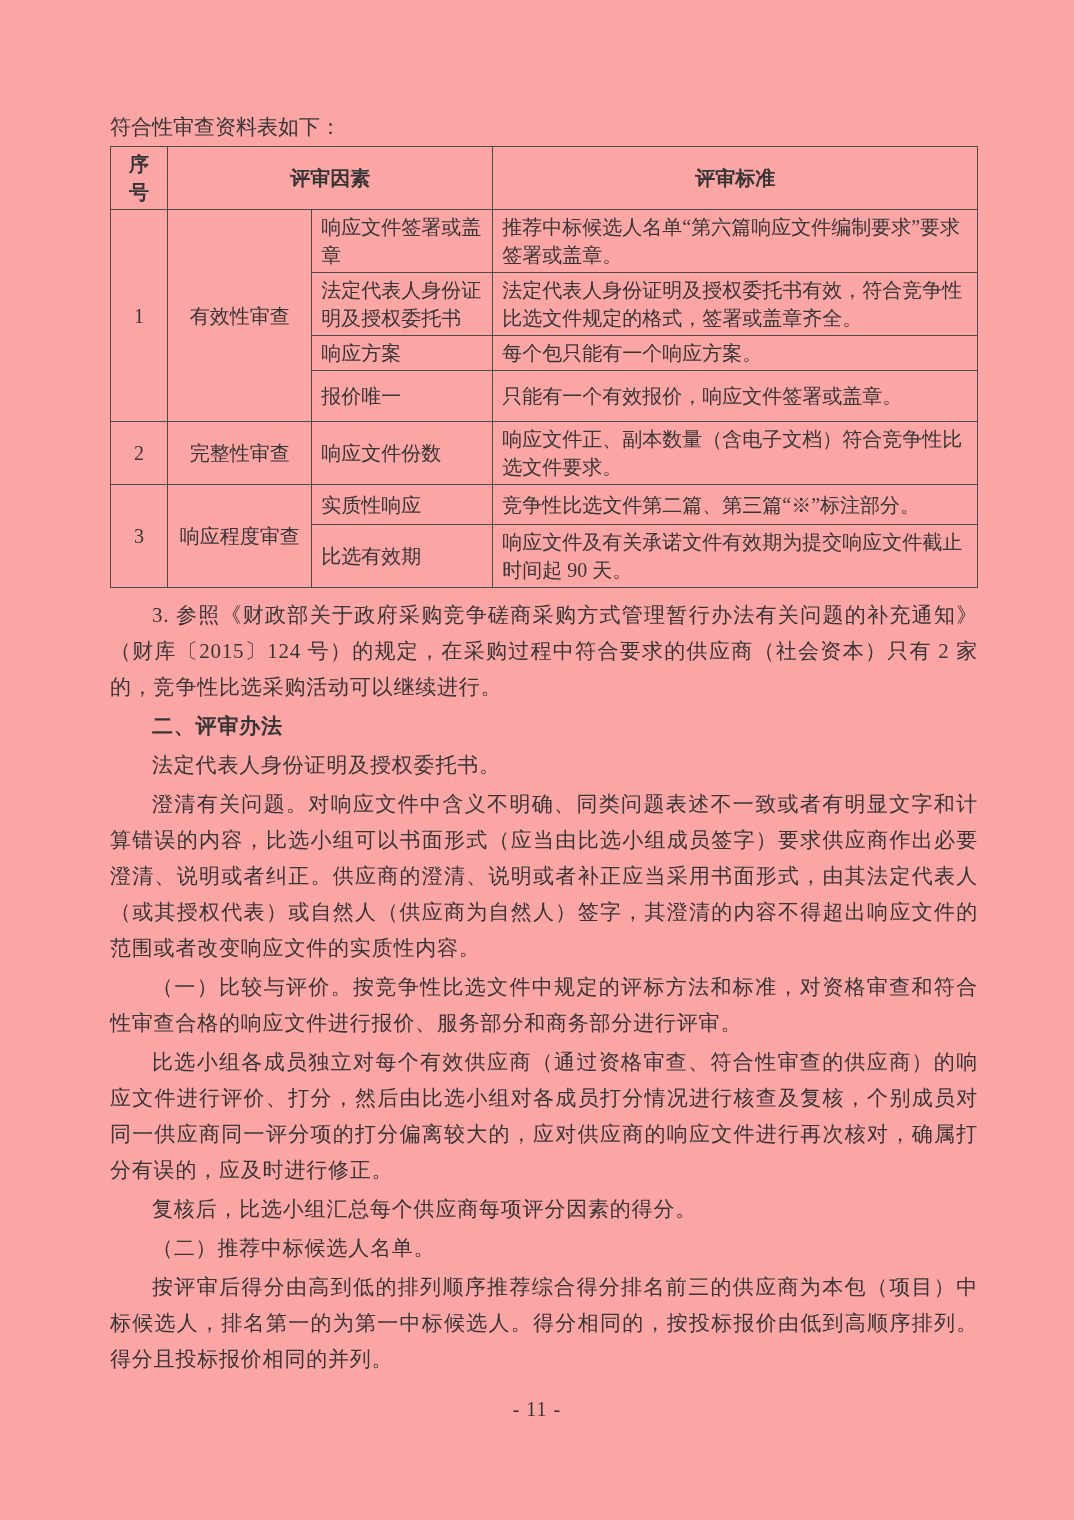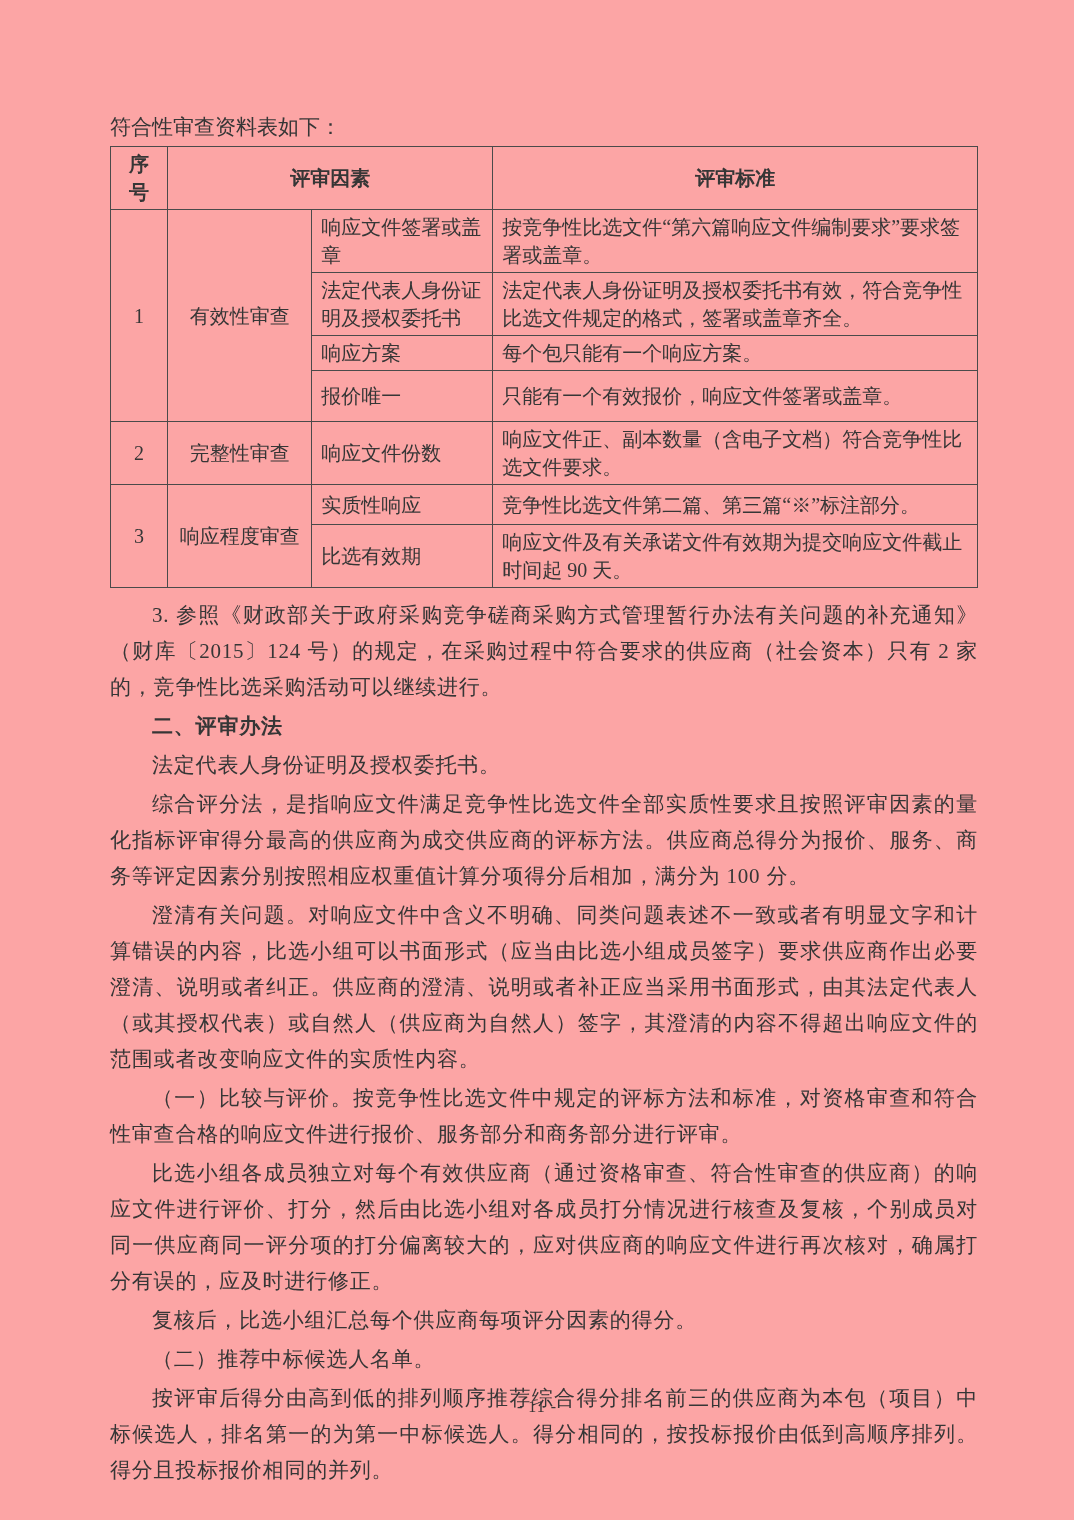--- a/index.html
+++ b/index.html
@@ -52,21 +52,21 @@
     text-align: justify;
     text-indent: 2em;
     letter-spacing: 0.8px;
   }
   .para.heading { font-weight: bold; }
   .footer {
     position: absolute;
     left: 0; right: 0;
     top: 1398px;
     text-align: center;
-    font-size: 16px;
+    font-size: 20px;
     letter-spacing: 1px;
   }
 </style>
 </head>
 <body>
 
 <div class="page">
 
   <p class="intro">符合性审查资料表如下：</p>
 
@@ -82,21 +82,21 @@
         <th>序号</th>
         <th colspan="2">评审因素</th>
         <th>评审标准</th>
       </tr>
     </thead>
     <tbody>
       <tr class="rh53">
         <td class="c-no" rowspan="4">1</td>
         <td class="c-cat" rowspan="4">有效性审查</td>
         <td class="c-factor">响应文件签署或盖章</td>
-        <td class="c-std">按竞争性比选文件“第六篇响应文件编制要求”要求签署或盖章。</td>
+        <td class="c-std">推荐中标候选人名单“第六篇响应文件编制要求”要求签署或盖章。</td>
       </tr>
       <tr class="rh52">
         <td class="c-factor">法定代表人身份证明及授权委托书</td>
         <td class="c-std">法定代表人身份证明及授权委托书有效，符合竞争性比选文件规定的格式，签署或盖章齐全。</td>
       </tr>
       <tr class="rh34">
         <td class="c-factor">响应方案</td>
         <td class="c-std">每个包只能有一个响应方案。</td>
       </tr>
       <tr class="rh51">
@@ -119,21 +119,20 @@
         <td class="c-factor">比选有效期</td>
         <td class="c-std">响应文件及有关承诺文件有效期为提交响应文件截止时间起 90 天。</td>
       </tr>
     </tbody>
   </table>
 
   <div class="bodytext">
     <p class="para">3. 参照《财政部关于政府采购竞争磋商采购方式管理暂行办法有关问题的补充通知》（财库〔2015〕124 号）的规定，在采购过程中符合要求的供应商（社会资本）只有 2 家的，竞争性比选采购活动可以继续进行。</p>
     <p class="para heading">二、评审办法</p>
     <p class="para">法定代表人身份证明及授权委托书。</p>
-    <p class="para">综合评分法，是指响应文件满足竞争性比选文件全部实质性要求且按照评审因素的量化指标评审得分最高的供应商为成交供应商的评标方法。供应商总得分为报价、服务、商务等评定因素分别按照相应权重值计算分项得分后相加，满分为 100 分。</p>
     <p class="para">澄清有关问题。对响应文件中含义不明确、同类问题表述不一致或者有明显文字和计算错误的内容，比选小组可以书面形式（应当由比选小组成员签字）要求供应商作出必要澄清、说明或者纠正。供应商的澄清、说明或者补正应当采用书面形式，由其法定代表人（或其授权代表）或自然人（供应商为自然人）签字，其澄清的内容不得超出响应文件的范围或者改变响应文件的实质性内容。</p>
     <p class="para">（一）比较与评价。按竞争性比选文件中规定的评标方法和标准，对资格审查和符合性审查合格的响应文件进行报价、服务部分和商务部分进行评审。</p>
     <p class="para">比选小组各成员独立对每个有效供应商（通过资格审查、符合性审查的供应商）的响应文件进行评价、打分，然后由比选小组对各成员打分情况进行核查及复核，个别成员对同一供应商同一评分项的打分偏离较大的，应对供应商的响应文件进行再次核对，确属打分有误的，应及时进行修正。</p>
     <p class="para">复核后，比选小组汇总每个供应商每项评分因素的得分。</p>
     <p class="para">（二）推荐中标候选人名单。</p>
     <p class="para">按评审后得分由高到低的排列顺序推荐综合得分排名前三的供应商为本包（项目）中标候选人，排名第一的为第一中标候选人。得分相同的，按投标报价由低到高顺序排列。得分且投标报价相同的并列。</p>
   </div>
 
   <div class="footer">- 11 -</div>
 

